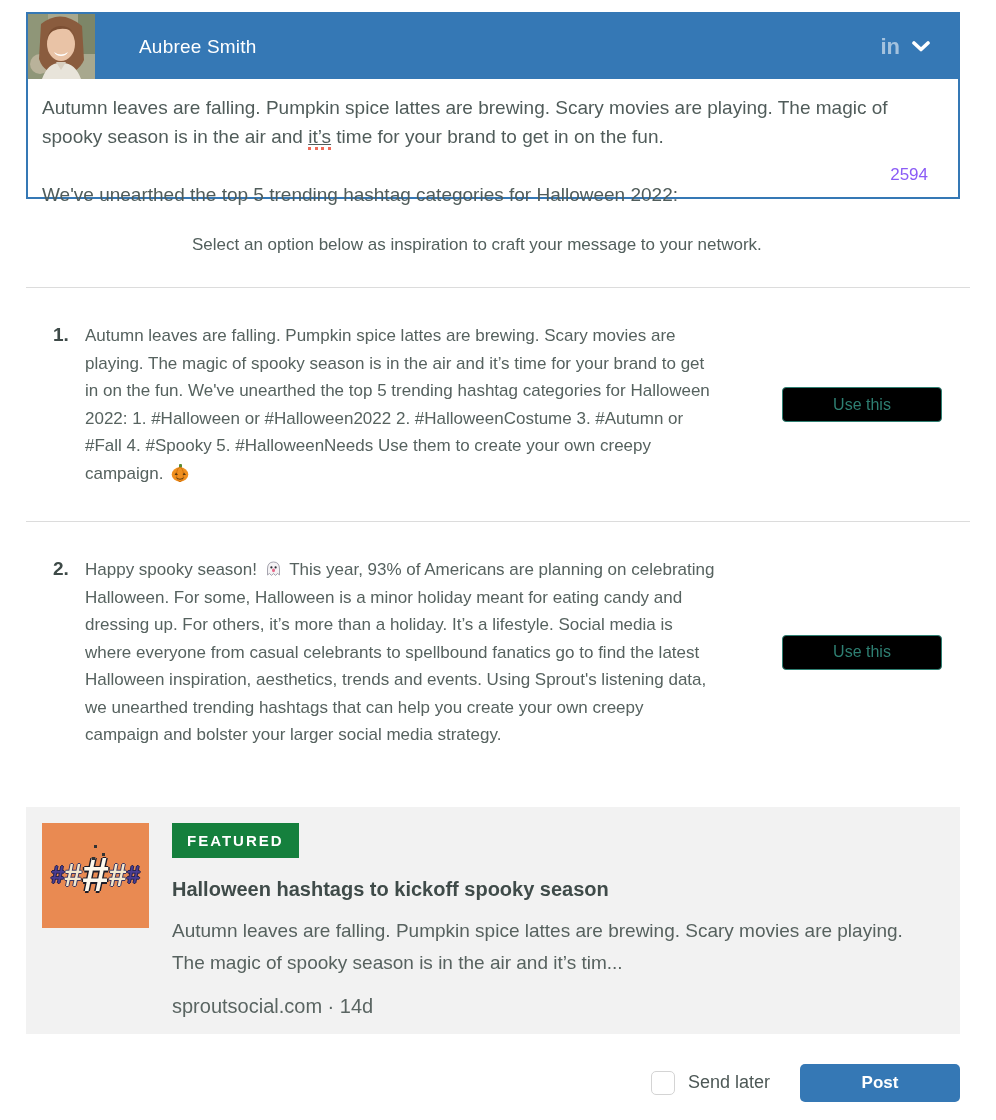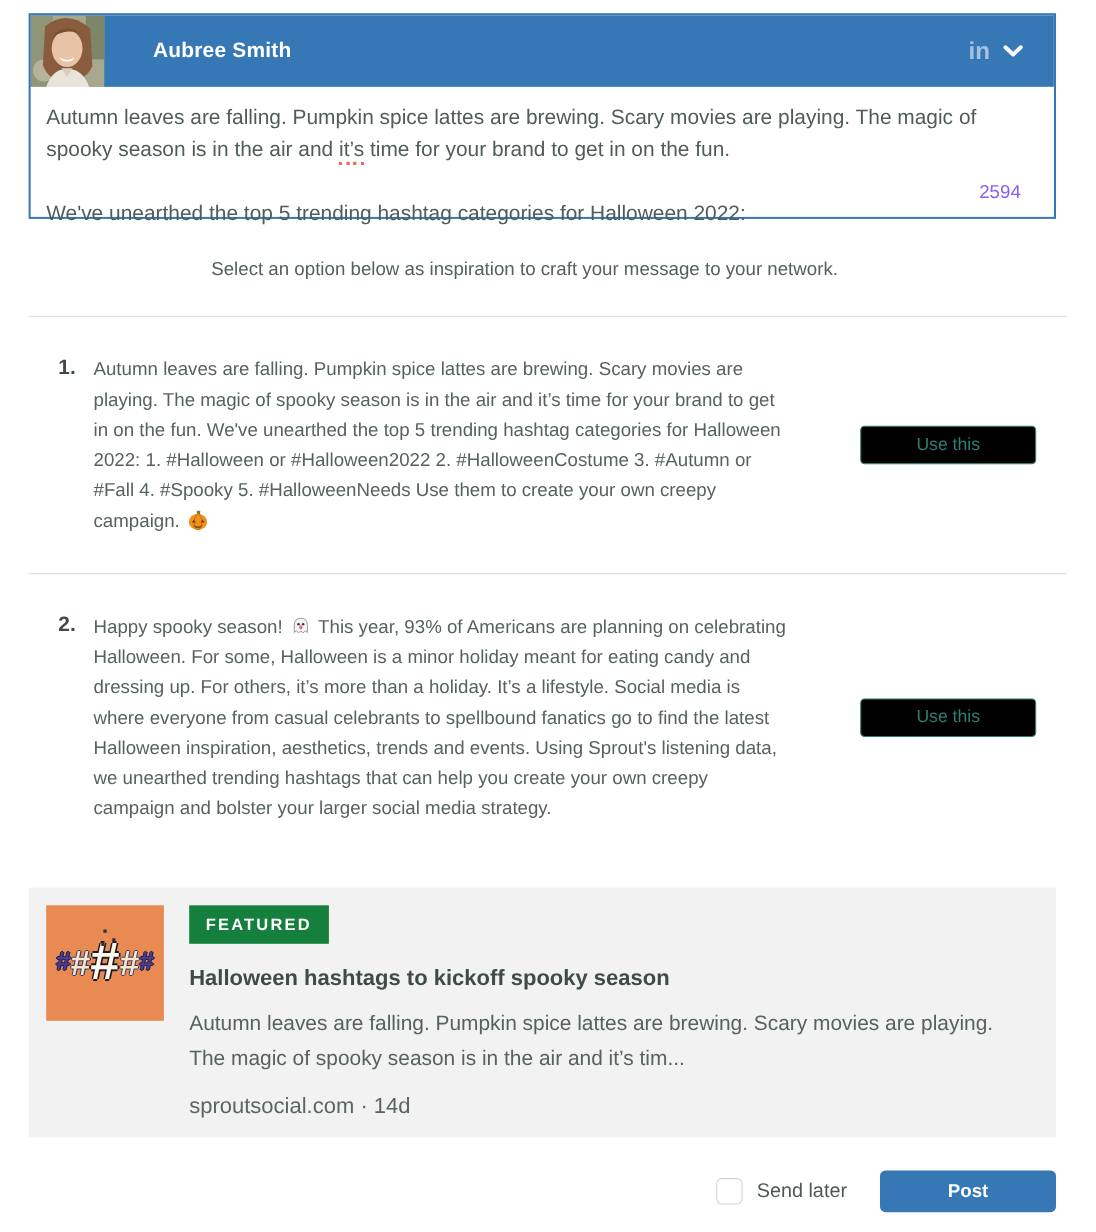--- a/index.html
+++ b/index.html
@@ -3,29 +3,29 @@
 <meta charset="utf-8">
 <style>
   * { margin:0; padding:0; box-sizing:border-box; }
   html,body { width:996px; height:1120px; background:#ffffff;
     font-family:"Liberation Sans", sans-serif; overflow:hidden; }
 
   
   .composer { margin:12px 36px 0 26px; border:2px solid #3578b5; }
   .composer-header { display:flex; align-items:center; background:#3578b5; height:65px; }
   .avatar { width:67px; height:65px; flex:0 0 67px; display:block; }
-  .composer-name { color:#ffffff; font-weight:bold; font-size:19px; margin-left:44px; letter-spacing:.2px; }
+  .composer-name { color:#ffffff; font-weight:normal; font-size:19px; margin-left:44px; letter-spacing:.2px; }
   .header-right { margin-left:auto; display:flex; align-items:center; gap:12px; padding-right:28px; }
   .li-icon { color:rgba(255,255,255,.55); font-weight:bold; font-size:22px; line-height:1; }
   .chevron { display:block; }
 
   .composer-body { position:relative; background:#ffffff; height:118px; padding:14px 16px 0 14px;
     font-size:19px; line-height:29px; color:#505c5a; }
   .composer-body p + p { margin-top:29px; }
-  .misspelled { border-bottom:3px dotted #ee6b59; padding-bottom:0px; }
+  .misspelled { border-bottom:3px dotted #ee6b59; padding-bottom:0px;text-decoration:underline; }
   .char-count { position:absolute; right:30px; bottom:8px; font-size:17px; color:#8b5cf6; }
 
   
   .ideas-header { margin:36px 0 0 192px; }
   .ideas-title { font-size:20px; font-weight:bold; color:#47544f; }
   .ideas-subtitle { margin-top:23px; font-size:17px; color:#53605d; }
 
   .divider { border:none; border-top:1px solid #dcdcdc; margin:0 26px; }
   .divider-1 { margin-top:32px; }
 

